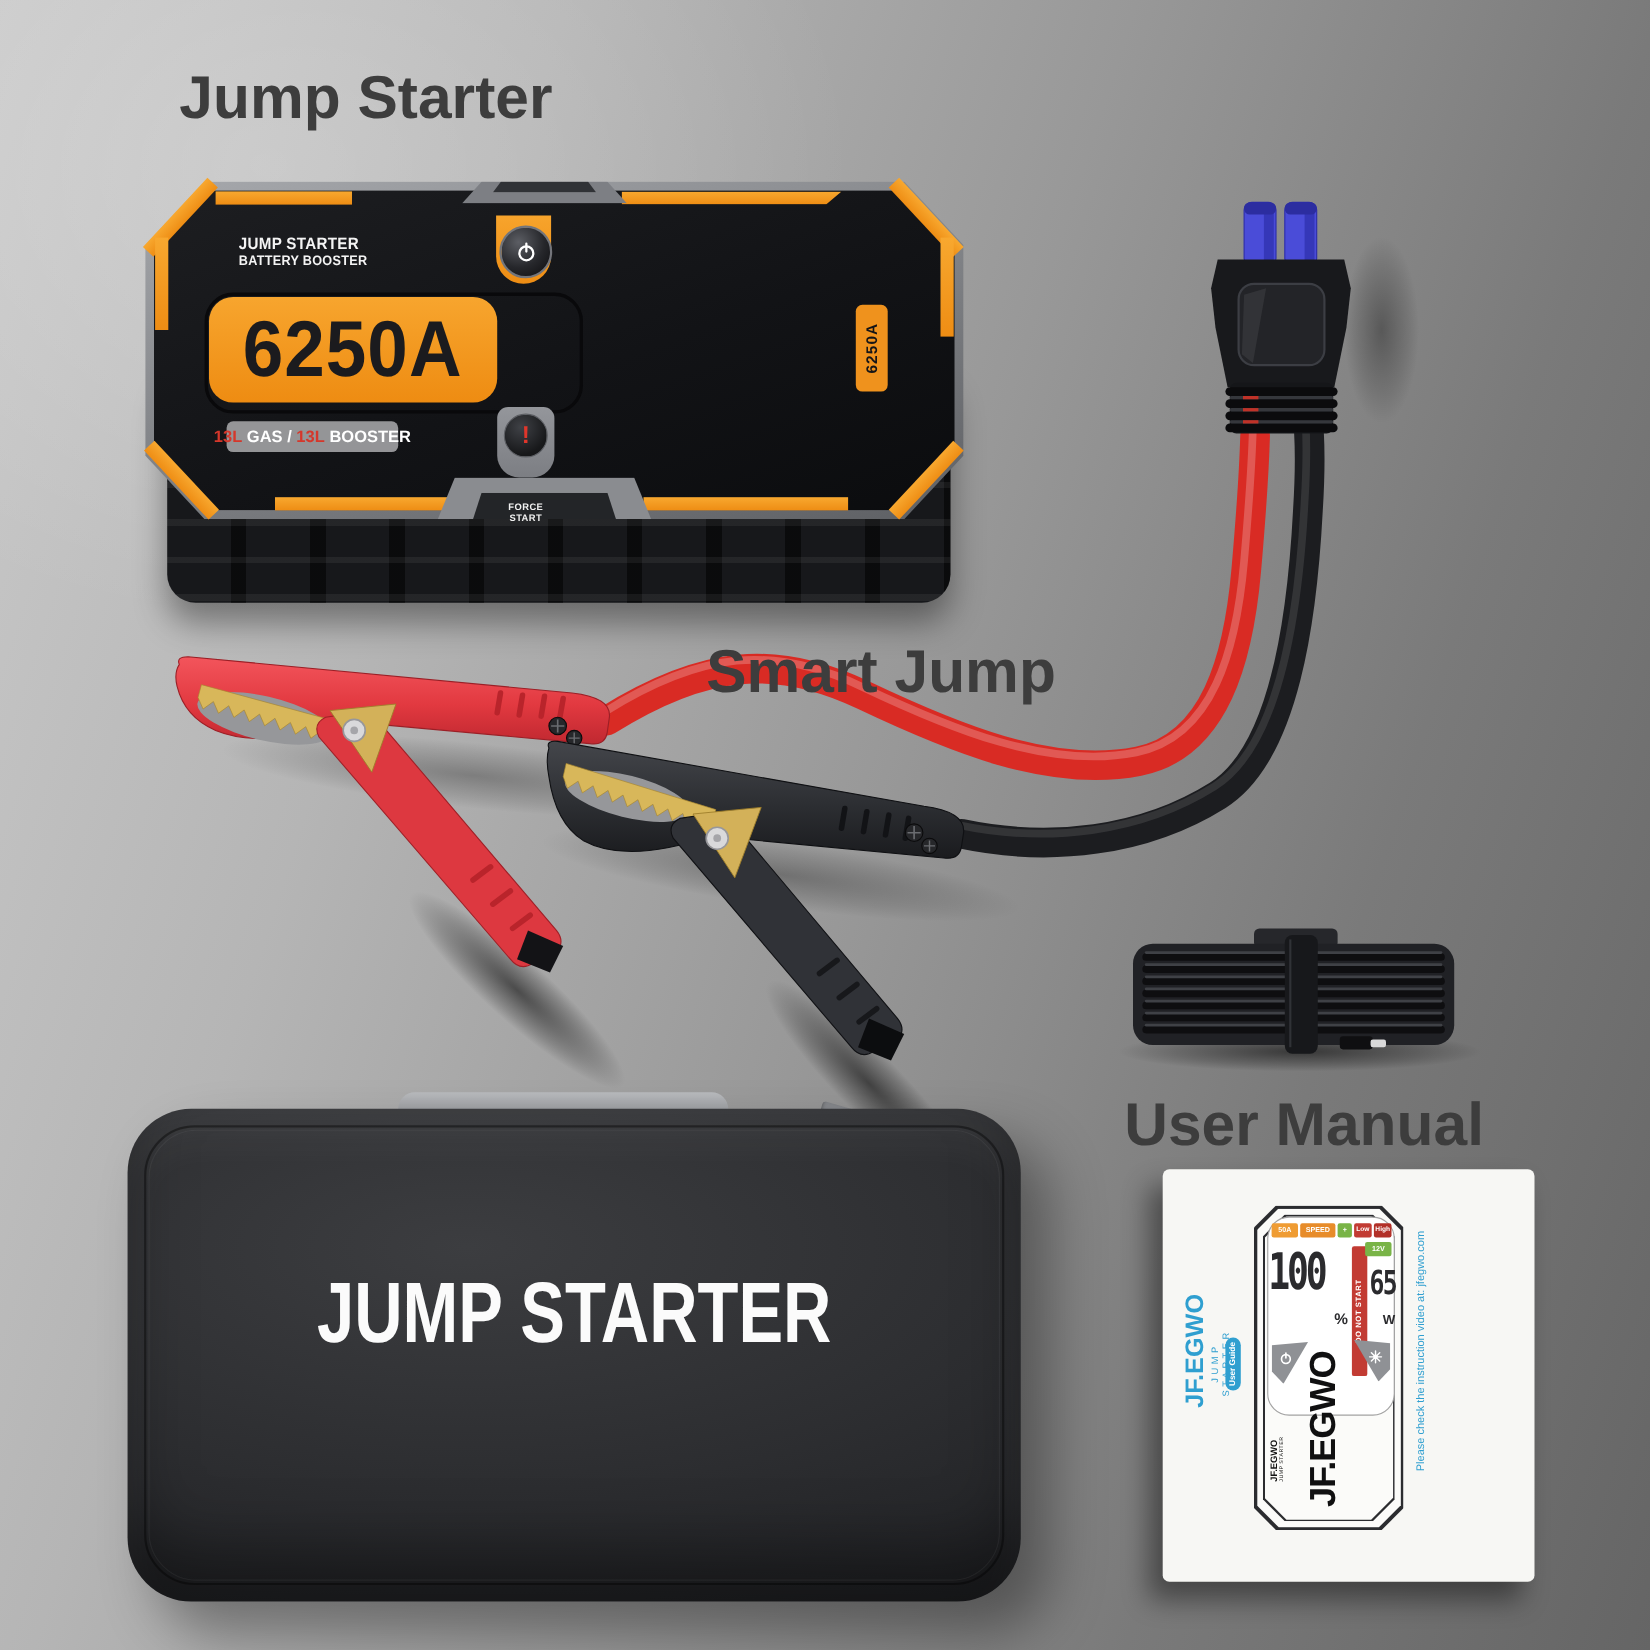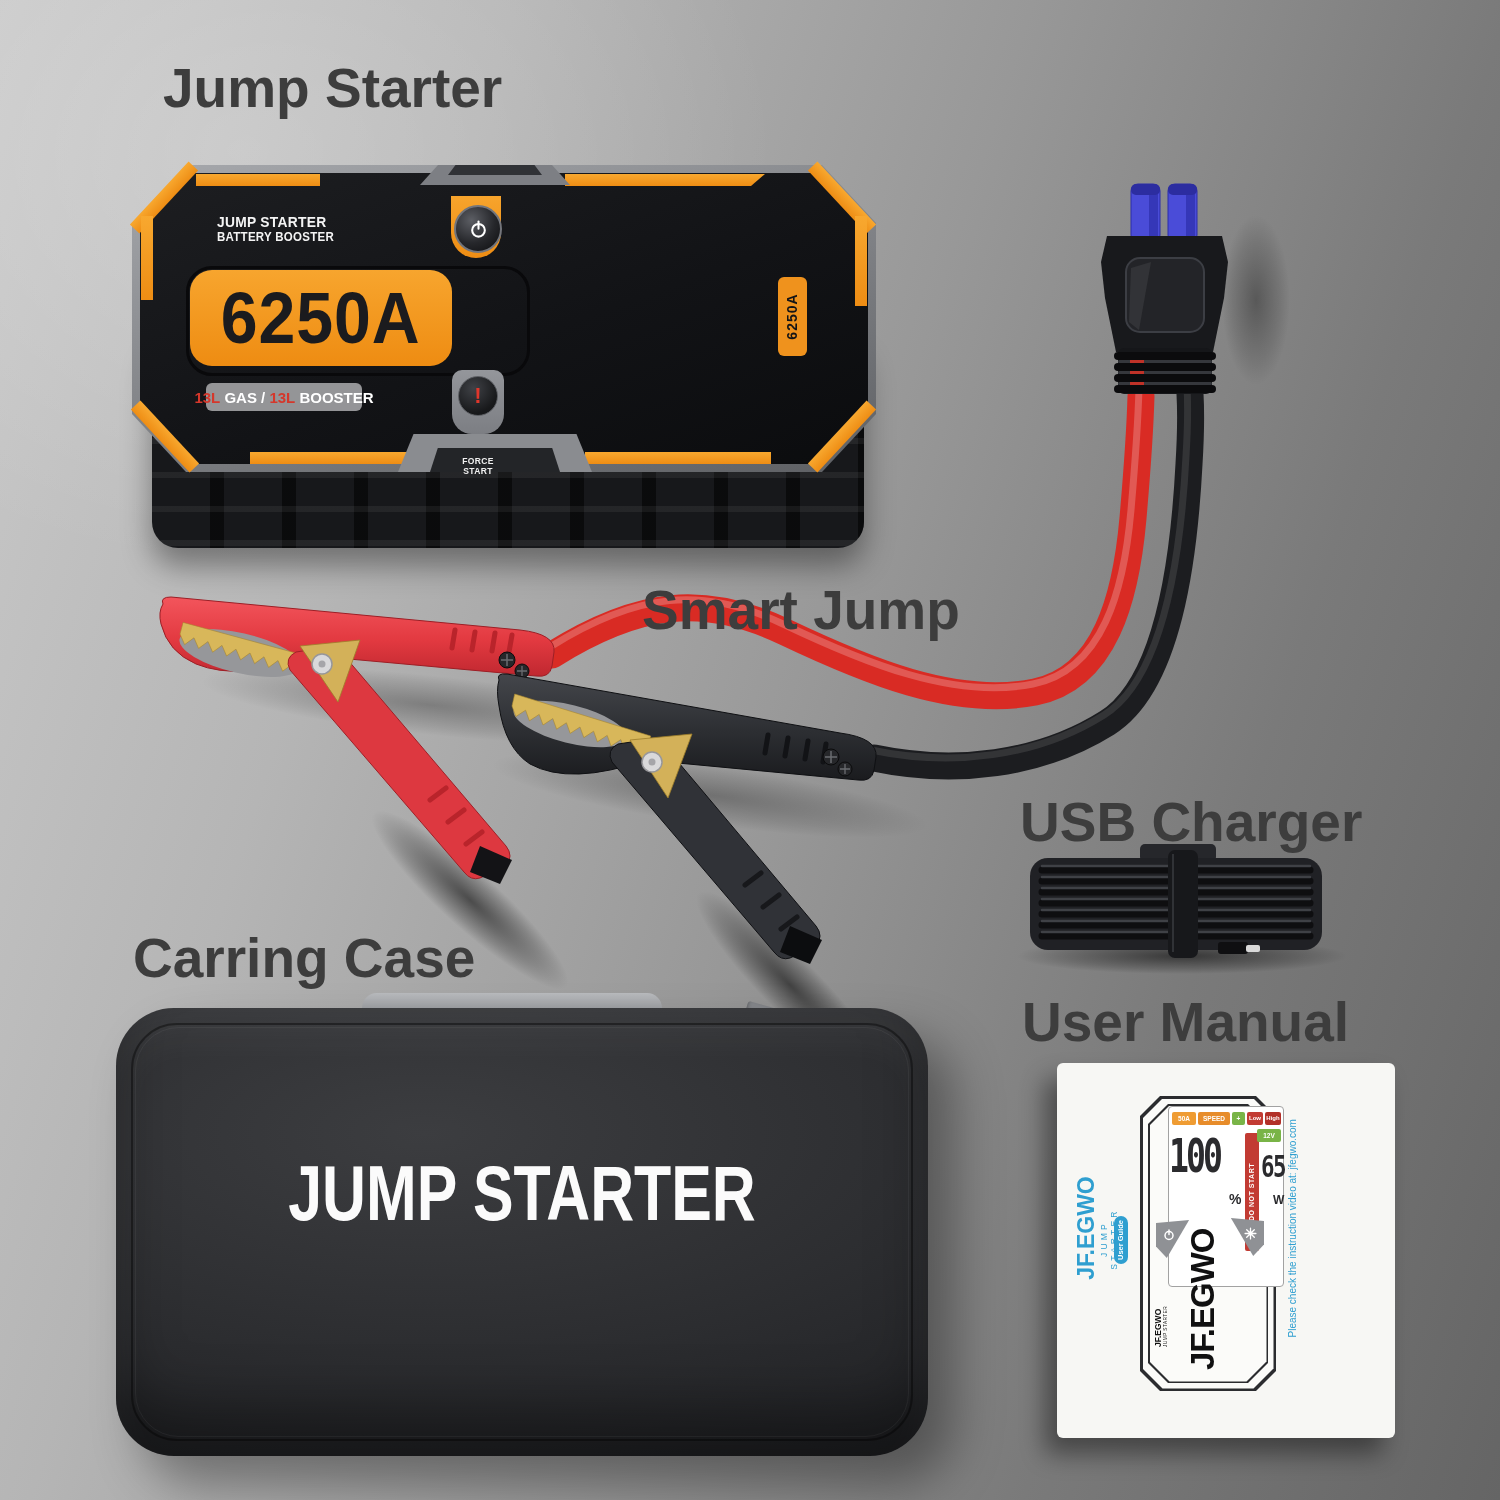--- a/index.html
+++ b/index.html
@@ -62,21 +62,21 @@
   .manual{left:1057px;top:1063px;width:338px;height:375px;background:#f7f7f4;border-radius:6px;
     box-shadow:-12px 16px 24px rgba(0,0,0,.42);}
   .rot{transform:rotate(-90deg);}
   .m-brand{left:-24px;top:152px;width:105px;height:26px;font-size:23px;font-weight:bold;color:#2f9fd0;text-align:center;line-height:26px;}
   .m-sub{left:-1px;top:171px;width:96px;height:10px;font-size:8.5px;letter-spacing:3.2px;color:#2f9fd0;text-align:center;line-height:10px;}
   .m-pill{left:40px;top:170px;width:48px;height:14px;background:#2f9fd0;border-radius:7px;color:#fff;font-size:7.5px;
     text-align:center;line-height:14px;font-weight:bold;}
   .m-note{left:137px;top:170px;width:196px;height:13px;font-size:10px;color:#2f9fd0;text-align:center;line-height:13px;white-space:nowrap;}
   .sk-layer{position:absolute;clip-path:polygon(20px 0,calc(100% - 20px) 0,100% 20px,100% calc(100% - 20px),calc(100% - 20px) 100%,20px 100%,0 calc(100% - 20px),0 20px);}
   .m-sketch{left:83px;top:33px;width:136px;height:295px;}
-  .lcd{left:28px;top:10px;width:114px;height:179px;background:#fff;border:1.5px solid #a2a2a2;border-radius:4px;}
+  .lcd{left:12px;top:10px;width:114px;height:179px;background:#fff;border:1.5px solid #a2a2a2;border-radius:20px;}
   .chip{position:absolute;top:5px;height:13px;border-radius:2px;color:#fff;font-size:6.5px;font-weight:bold;
     text-align:center;line-height:13px;overflow:hidden;}
   .seg{font-family:"DejaVu Sans Mono",monospace;font-weight:bold;color:#2b2b2e;}
   .warnbar{left:24px;top:78px;width:118px;height:14px;background:#c23b33;border-radius:2px;color:#fff;font-size:7px;
     font-weight:bold;text-align:center;line-height:14px;letter-spacing:.5px;}
   .tri{position:absolute;background:#8f9195;display:flex;align-items:center;justify-content:center;}
   .m-logo{left:-2px;top:187px;width:130px;height:44px;font-size:33px;font-weight:bold;color:#101011;text-align:center;line-height:44px;letter-spacing:-1px;}
   .m-small{left:6px;top:216px;width:43px;height:27px;text-align:left;color:#111;}
   .m-small .a{font-size:8.5px;font-weight:bold;line-height:9px;}
   .m-small .b{font-size:4.8px;letter-spacing:.4px;line-height:6px;}
@@ -221,22 +221,20 @@
       </g>
       <rect x="1168" y="850" width="30" height="108" rx="7" fill="#17181b"></rect>
       <path d="M1173,854 V952" stroke="#303236" stroke-width="2"></path>
       <rect x="1218" y="942" width="30" height="12" rx="3" fill="#0f0f11"></rect>
       <rect x="1246" y="945" width="14" height="7" rx="2" fill="#d9d9d9"></rect>
     </g>
   </svg>
 
   <div class="annot" style="left:163px;top:56px;">Jump Starter</div>
   <div class="annot" style="left:642px;top:578px;">Smart Jump</div>
-  <div class="annot" style="left:1020px;top:790px;">USB Charger</div>
-  <div class="annot" style="left:133px;top:926px;">Carring Case</div>
   <div class="annot" style="left:1022px;top:990px;">User Manual</div>
 
   <div class="abs dev-rubber"></div>
   <div class="abs dev-frame"></div>
   <div class="abs dev-face"></div>
 
   <div class="abs accent" style="left:121px;top:191px;width:86px;height:13px;transform:rotate(-47deg);"></div>
   <div class="abs accent" style="left:196px;top:174px;width:124px;height:12px;"></div>
   <div class="abs accent" style="left:141px;top:216px;width:12px;height:84px;"></div>
   <div class="abs accent" style="left:565px;top:174px;width:200px;height:12px;clip-path:polygon(0 0,100% 0,calc(100% - 14px) 100%,0 100%);"></div>

